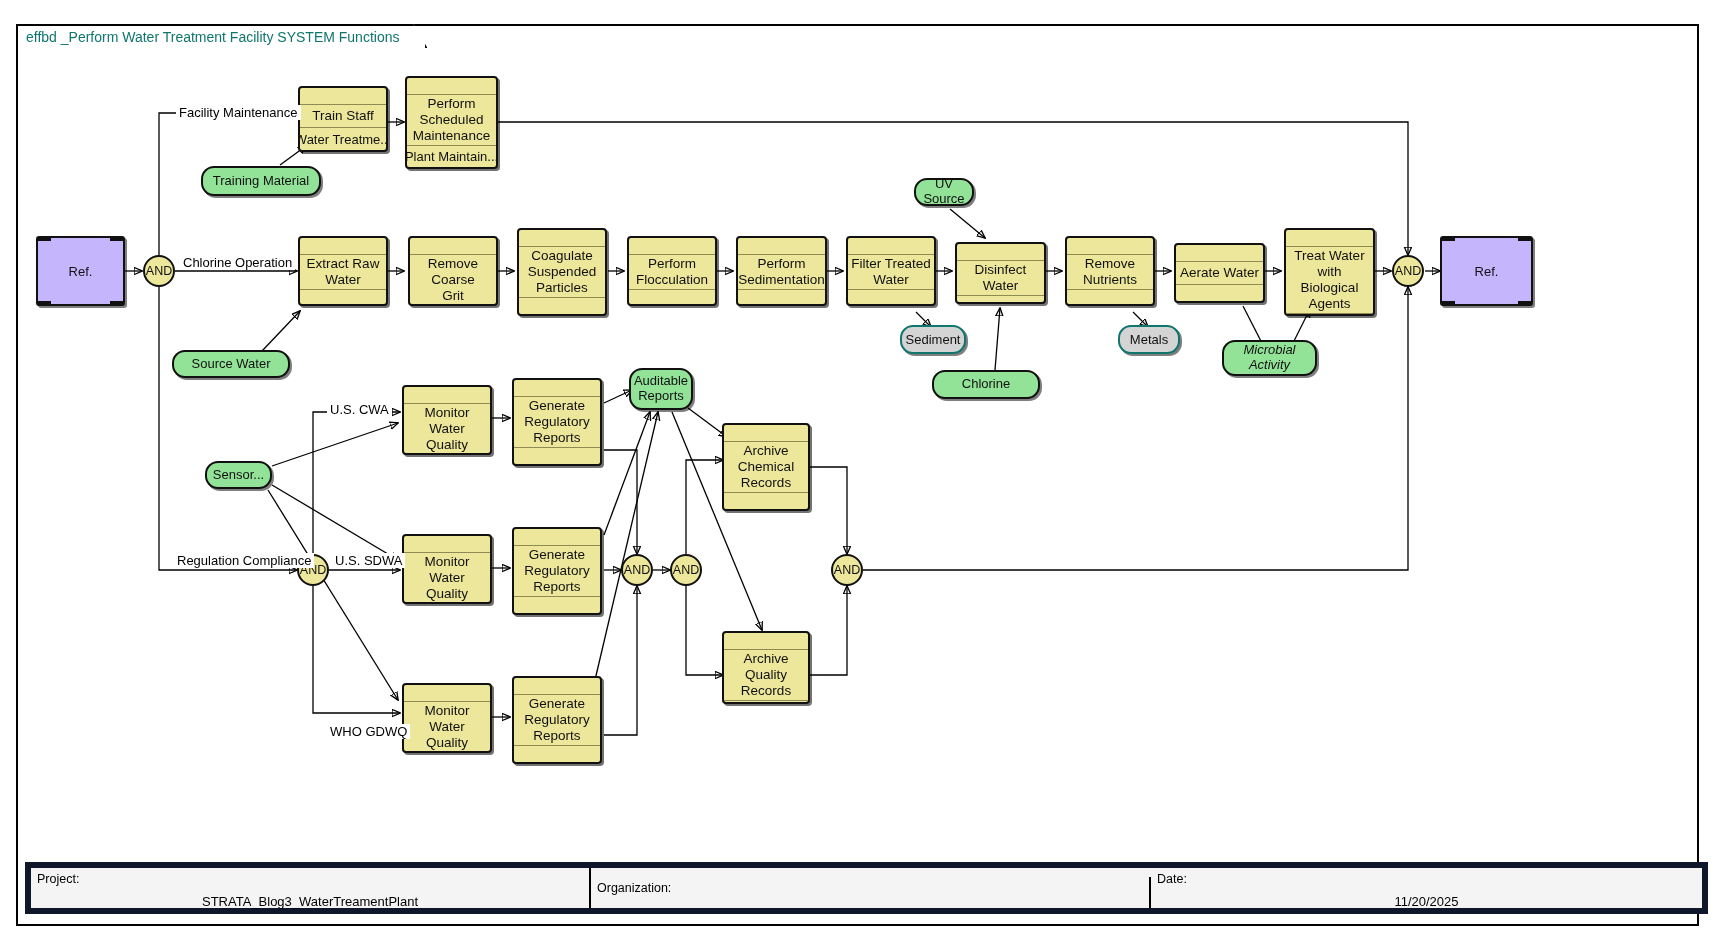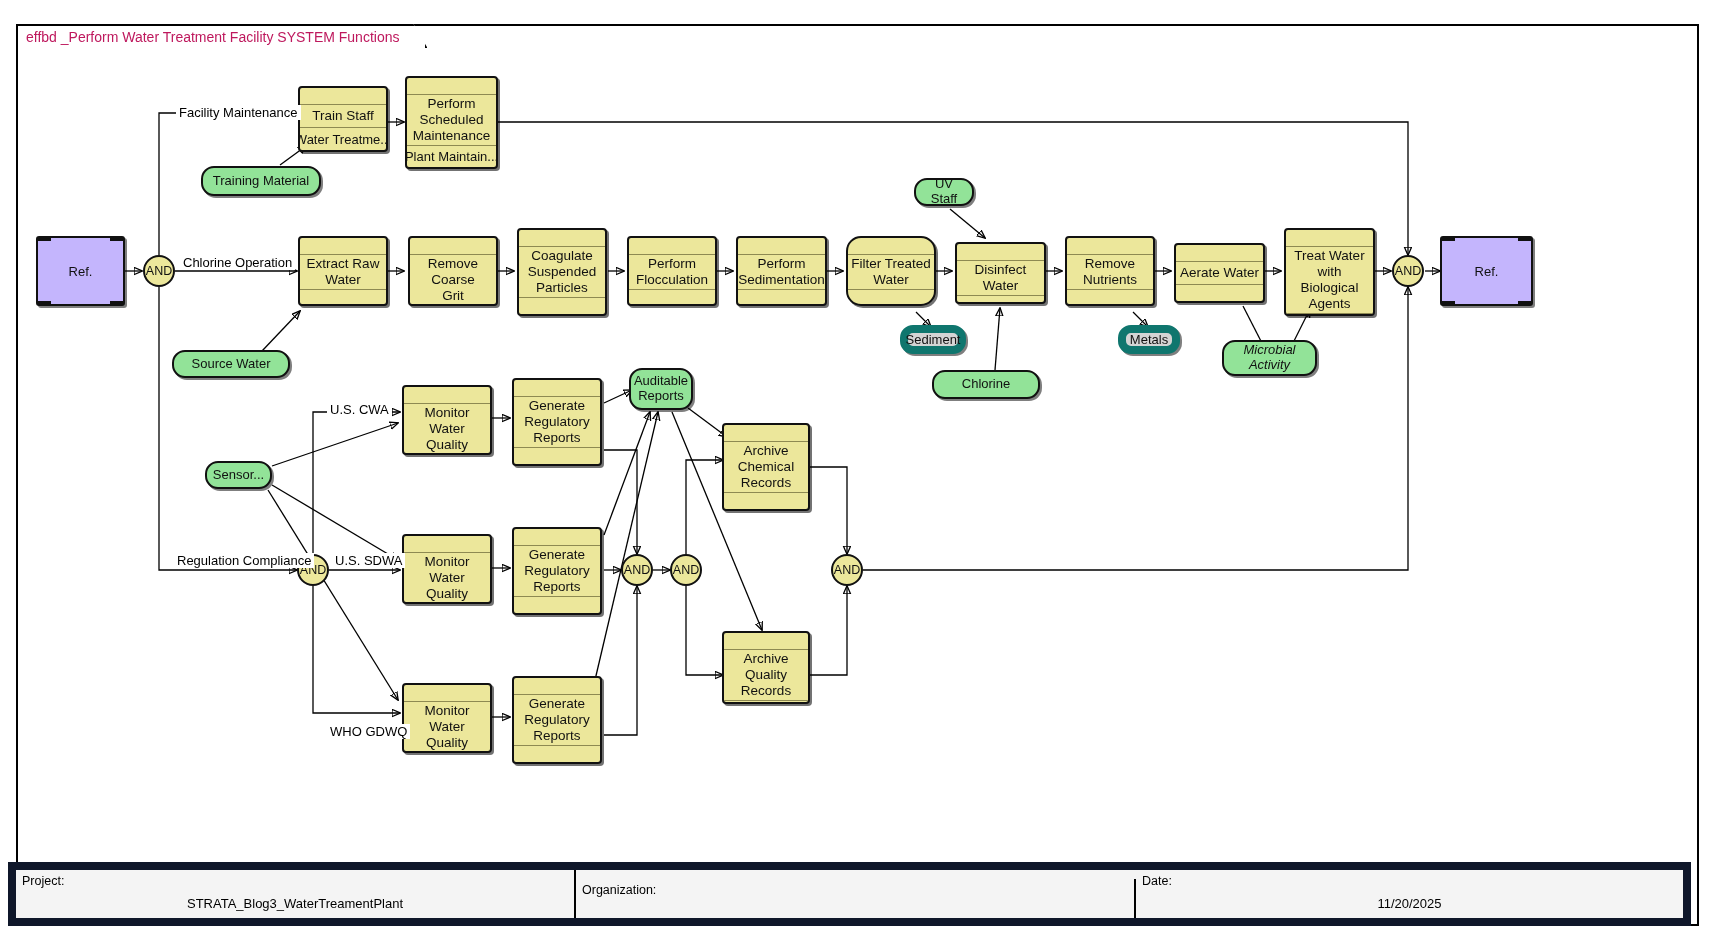--- a/index.html
+++ b/index.html
@@ -3,21 +3,21 @@
 <meta charset="utf-8">
 <style>
   html,body{margin:0;padding:0;background:#fff;}
   body{font-family:"Liberation Sans",sans-serif;}
   #root{position:relative;width:1717px;height:942px;background:#ffffff;overflow:hidden;}
 
   
   .frame{position:absolute;left:16px;top:24px;width:1683px;height:902px;border:2px solid #000;box-sizing:border-box;background:#fff;}
   .title-tab{position:absolute;left:16px;top:24px;height:24px;padding:0 26px 0 8px;
     border:2px solid #000;border-bottom:none;background:#fff;box-sizing:border-box;
-    display:flex;align-items:center;font-size:14px;color:#be185d;white-space:nowrap;z-index:6;
+    display:flex;align-items:center;font-size:14px;color:#0f766e;white-space:nowrap;z-index:6;
     clip-path:polygon(0 0, calc(100% - 14px) 0, 100% 100%, 0 100%);}
 
   
   svg.wires{position:absolute;left:0;top:0;width:1717px;height:942px;pointer-events:none;z-index:2;}
   svg.wires line,svg.wires path,svg.wires polyline{stroke:#000;stroke-width:1.3px;fill:none;}
 
   
   .node{position:absolute;z-index:3;box-sizing:border-box;}
 
   
@@ -28,21 +28,21 @@
       text-align:center;font-size:13.5px;line-height:1.18;color:#111;padding:1px 3px;}
   .fn .band-bot{flex:0 0 auto;border-top:1.5px solid #8e8a52;display:flex;align-items:center;
       justify-content:center;font-size:13px;color:#111;text-align:center;padding:0 3px;white-space:nowrap;overflow:hidden;}
 
   
   .item{background:#92e398;border:2px solid #111;border-radius:13px;
       box-shadow:2px 2px 0 rgba(0,0,0,.5);display:flex;align-items:center;justify-content:center;
       text-align:center;font-size:13px;line-height:1.15;color:#111;padding:0 6px;}
 
   
-  .out{background:#d4d4d4;border:8px solid #0f766e;border-radius:13px;
+  .out{background:#d4d4d4;border:2px solid #0f766e;border-radius:13px;
       box-shadow:2px 2px 0 rgba(0,0,0,.5);display:flex;align-items:center;justify-content:center;
       text-align:center;font-size:13px;color:#111;padding:0 6px;}
 
   
   .and{background:#ece79b;border:2px solid #111;border-radius:50%;
       display:flex;align-items:center;justify-content:center;font-size:12.5px;color:#111;}
 
   
   .ref{background:#c4b5fd;border:2px solid #111;border-radius:3px;
       box-shadow:2px 2px 0 rgba(0,0,0,.5);display:flex;align-items:center;justify-content:center;
@@ -50,22 +50,22 @@
   .ref::before,.ref::after{content:"";position:absolute;left:0;right:0;height:0;}
   .ref .notch{position:absolute;width:14px;height:4px;background:#111;}
   .ref .n1{left:-1px;top:-1px;} .ref .n2{right:-1px;top:-1px;}
   .ref .n3{left:-1px;bottom:-1px;} .ref .n4{right:-1px;bottom:-1px;}
 
   
   .flab{position:absolute;z-index:4;font-size:13px;color:#000;background:#fff;
       padding:0 3px;white-space:nowrap;}
 
   
-  .footer{position:absolute;left:8px;top:862px;width:1683px;height:64px;
-      border:8px solid #0f172a;box-sizing:border-box;background:#f4f4f4;display:flex;z-index:5;}
+  .footer{position:absolute;left:25px;top:862px;width:1683px;height:52px;
+      border:6px solid #0f172a;box-sizing:border-box;background:#f4f4f4;display:flex;z-index:5;}
   .fcell{position:relative;box-sizing:border-box;border-right:2px solid #000;padding:4px 6px;}
   .fcell:last-child{border-right:none;}
   .fcell .fk{font-size:12.5px;color:#000;}
   .fcell .fv{position:absolute;left:0;right:0;top:26px;text-align:center;font-size:13px;color:#000;}
   .f1{width:560px;} .f2{width:560px;margin-top:9px;} .f3{flex:1;}
 </style>
 </head>
 <body>
 
 <div id="root">
@@ -236,21 +236,21 @@
   <div class="node fn" style="left:627px;top:236px;width:90px;height:70px;">
     <div class="band-top"></div>
     <div class="band-mid">Perform<br>Flocculation</div>
     <div class="band-bot" style="height:16px;"></div>
   </div>
   <div class="node fn" style="left:736px;top:236px;width:91px;height:70px;">
     <div class="band-top"></div>
     <div class="band-mid">Perform<br>Sedimentation</div>
     <div class="band-bot" style="height:16px;"></div>
   </div>
-  <div class="node fn" style="left:846px;top:236px;width:90px;height:70px;border-radius:15px;">
+  <div class="node fn" style="left:846px;top:236px;width:90px;height:70px;">
     <div class="band-top"></div>
     <div class="band-mid">Filter Treated<br>Water</div>
     <div class="band-bot" style="height:16px;"></div>
   </div>
   <div class="node fn" style="left:955px;top:242px;width:91px;height:62px;">
     <div class="band-top"></div>
     <div class="band-mid">Disinfect Water</div>
     <div class="band-bot" style="height:16px;"></div>
   </div>
   <div class="node fn" style="left:1065px;top:236px;width:90px;height:70px;">
@@ -266,21 +266,21 @@
   <div class="node fn" style="left:1284px;top:228px;width:91px;height:88px;">
     <div class="band-top"></div>
     <div class="band-mid">Treat Water<br>with Biological<br>Agents</div>
     <div class="band-bot" style="height:16px;"></div>
   </div>
 
   <div class="node item" style="left:172px;top:350px;width:118px;height:28px;">
     <span>Source Water</span>
     </div>
   <div class="node item" style="left:914px;top:178px;width:60px;height:28px;">
-    <span>UV Staff</span>
+    <span>UV Source</span>
     </div>
   <div class="node item" style="left:932px;top:370px;width:108px;height:29px;">
     <span>Chlorine</span>
     </div>
   <div class="node item" style="left:1222px;top:340px;width:95px;height:36px;font-style:italic;">
     <span>Microbial Activity</span>
     </div>
 
   <div class="node out" style="left:900px;top:325px;width:66px;height:29px;">
     <span>Sediment</span>

